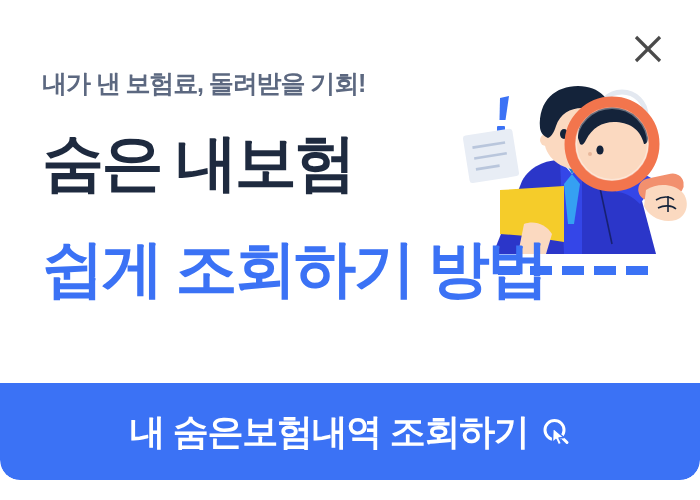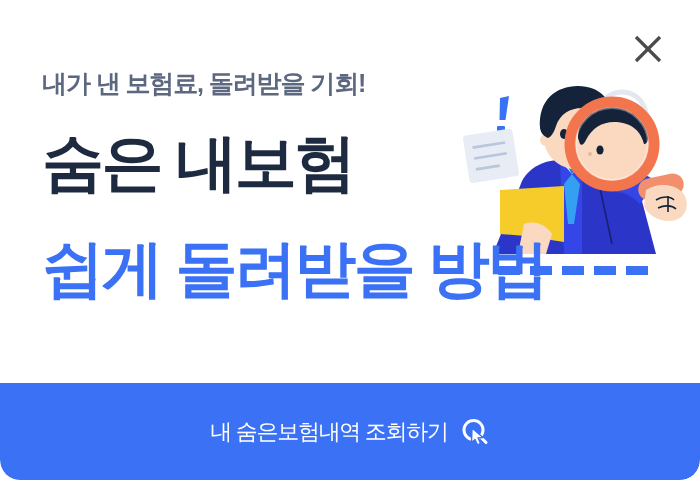--- a/index.html
+++ b/index.html
@@ -89,22 +89,22 @@
     border: none;
     border-radius: 0 0 20px 20px;
     display: flex;
     align-items: center;
     justify-content: center;
     gap: 12px;
     cursor: pointer;
     z-index: 25;
   }
   .cta-label {
-    font-size: 22px;
-    font-weight: 400;
+    font-size: 36px;
+    font-weight: 700;
     color: #ffffff;
     letter-spacing: -1.3px;
     line-height: 1;
     text-align: right;
   }
   .cta-icon { display: block; width: 30px; height: 30px; }
 </style>
 </head>
 <body>
 
@@ -210,21 +210,21 @@
         <rect x="166" y="188" width="22" height="9" fill="#3b72f5"></rect>
       </g>
 
     </svg>
   </div>
 
   <div class="text-block">
     <div class="eyebrow">내가 낸 보험료, 돌려받을 기회!</div>
     <div class="headline">
       <div class="headline-line dark">숨은 내보험</div>
-      <div class="headline-line blue">쉽게 돌려받을 방법</div>
+      <div class="headline-line blue">쉽게 조회하기 방법</div>
     </div>
   </div>
 
   <button class="cta-button">
     <span class="cta-label">내 숨은보험내역 조회하기</span>
     <svg class="cta-icon" viewBox="0 0 30 30">
       <circle cx="13.5" cy="13" r="9.5" fill="none" stroke="#ffffff" stroke-width="3"></circle>
       <line x1="20.5" y1="20" x2="26" y2="25.5" stroke="#ffffff" stroke-width="3" stroke-linecap="round"></line>
       <path d="M12 11 L23 20.5 L18 21 L20.5 26.5 L17.5 28 L15 22.5 L11.5 25.5 Z" fill="#ffffff" stroke="#3b72f5" stroke-width="1.4" stroke-linejoin="round"></path>
     </svg>

